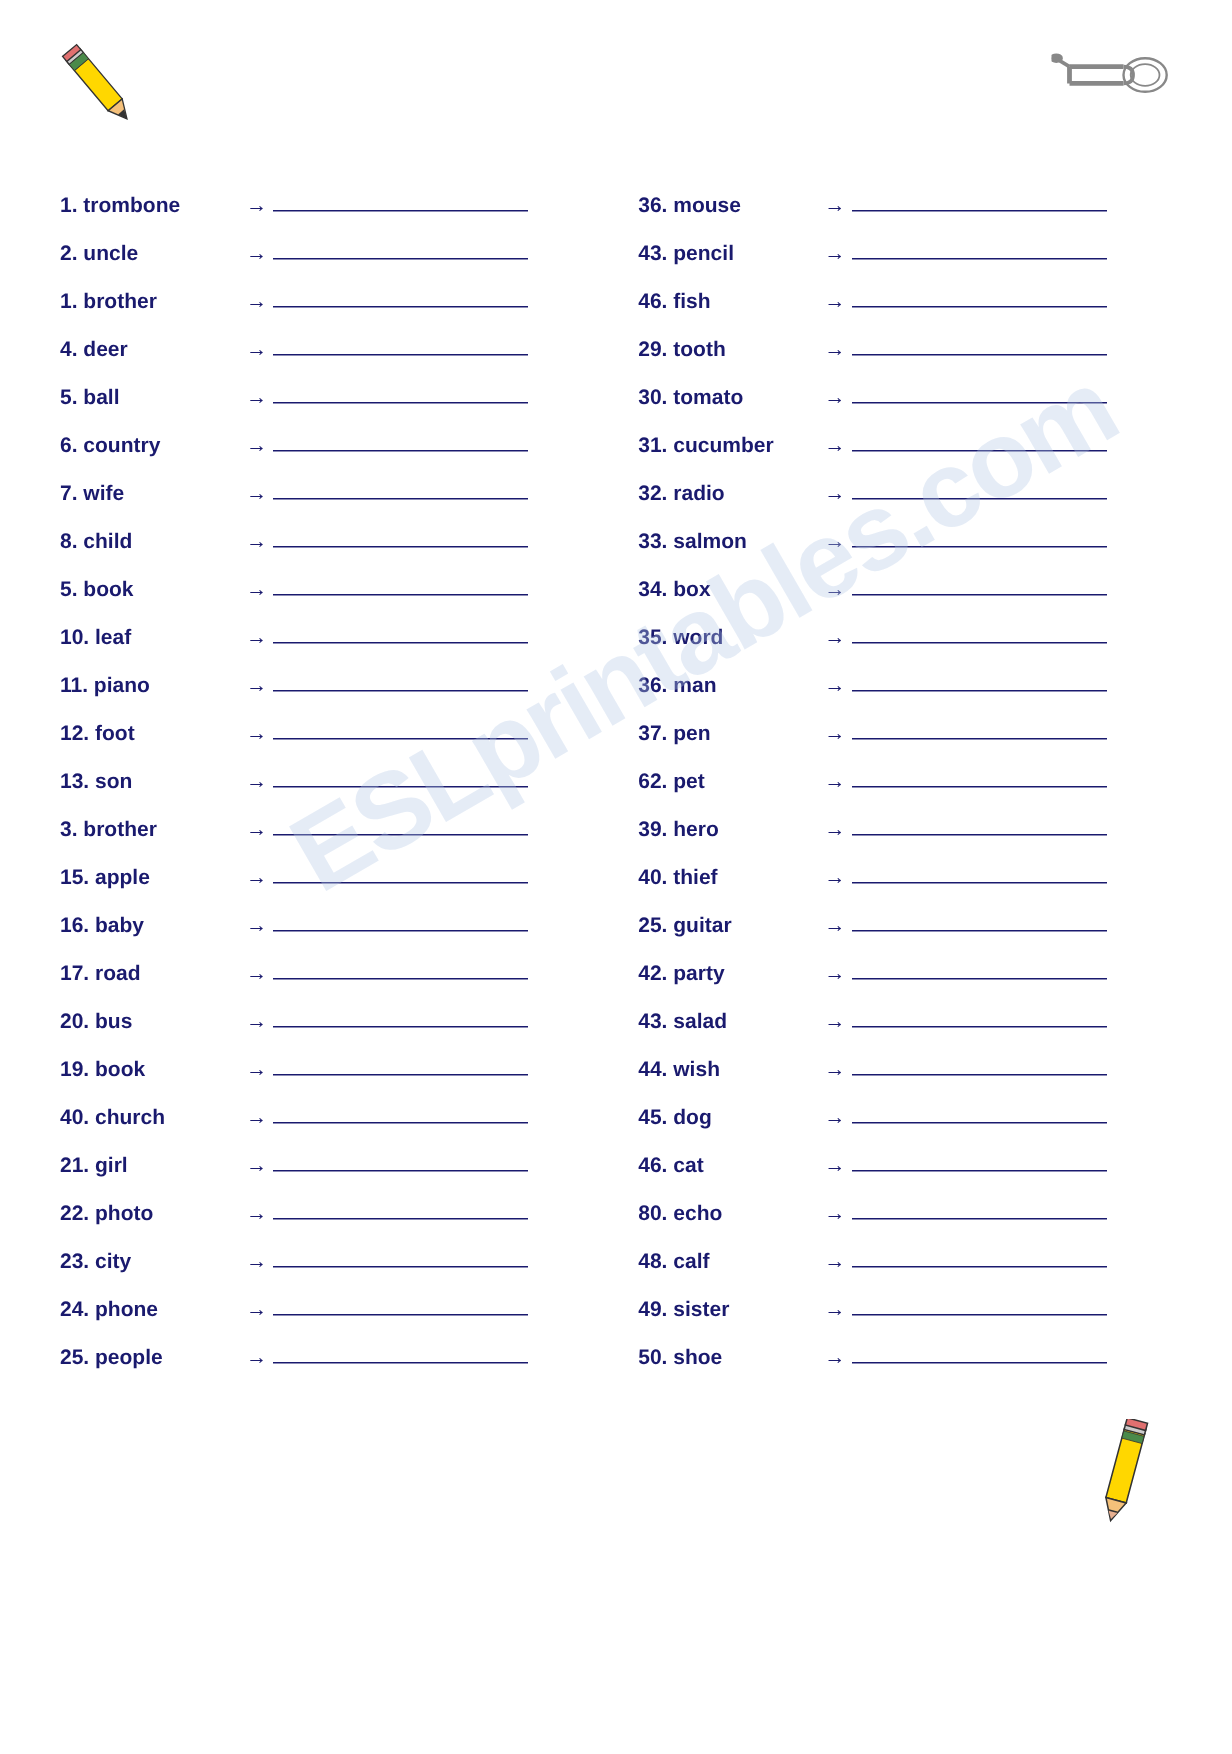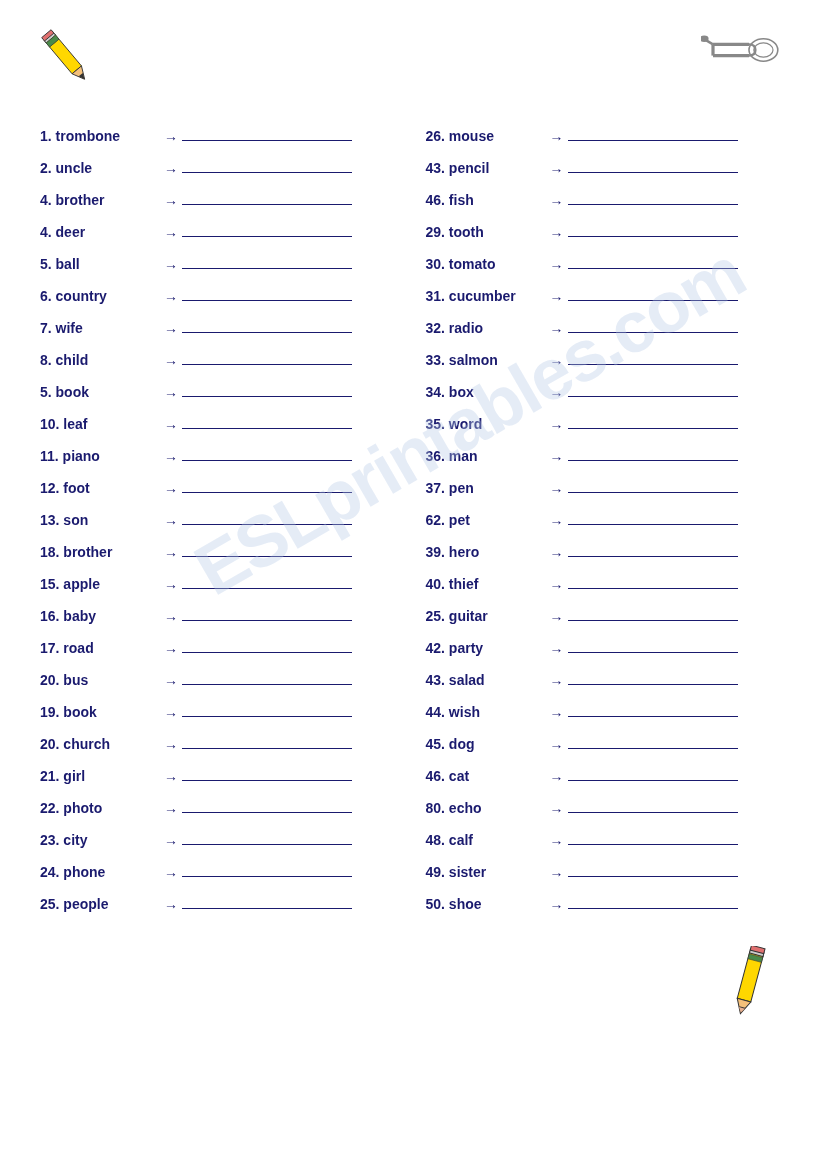--- a/index.html
+++ b/index.html
@@ -142,21 +142,21 @@
         <span class="item-label">1. trombone </span>
         <span class="arrow">→</span>
         <span class="underline"></span>
       </div>
       <div class="item">
         <span class="item-label">2. uncle </span>
         <span class="arrow">→</span>
         <span class="underline"></span>
       </div>
       <div class="item">
-        <span class="item-label">4. brother </span>
+        <span class="item-label">1. brother </span>
         <span class="arrow">→</span>
         <span class="underline"></span>
       </div>
       <div class="item">
         <span class="item-label">4. deer </span>
         <span class="arrow">→</span>
         <span class="underline"></span>
       </div>
       <div class="item">
         <span class="item-label">5. ball </span>
@@ -197,21 +197,21 @@
         <span class="item-label">12. foot </span>
         <span class="arrow">→</span>
         <span class="underline"></span>
       </div>
       <div class="item">
         <span class="item-label">13. son </span>
         <span class="arrow">→</span>
         <span class="underline"></span>
       </div>
       <div class="item">
-        <span class="item-label">18. brother </span>
+        <span class="item-label">3. brother </span>
         <span class="arrow">→</span>
         <span class="underline"></span>
       </div>
       <div class="item">
         <span class="item-label">15. apple </span>
         <span class="arrow">→</span>
         <span class="underline"></span>
       </div>
       <div class="item">
         <span class="item-label">16. baby </span>
@@ -227,21 +227,21 @@
         <span class="item-label">20. bus </span>
         <span class="arrow">→</span>
         <span class="underline"></span>
       </div>
       <div class="item">
         <span class="item-label">19. book </span>
         <span class="arrow">→</span>
         <span class="underline"></span>
       </div>
       <div class="item">
-        <span class="item-label">20. church </span>
+        <span class="item-label">40. church </span>
         <span class="arrow">→</span>
         <span class="underline"></span>
       </div>
       <div class="item">
         <span class="item-label">21. girl </span>
         <span class="arrow">→</span>
         <span class="underline"></span>
       </div>
       <div class="item">
         <span class="item-label">22. photo </span>
@@ -260,21 +260,21 @@
       </div>
       <div class="item">
         <span class="item-label">25. people </span>
         <span class="arrow">→</span>
         <span class="underline"></span>
       </div>
     </div>
   <div style="width:30px;"></div>
   <div class="col" id="right-col">
       <div class="item">
-        <span class="item-label">26. mouse </span>
+        <span class="item-label">36. mouse </span>
         <span class="arrow">→</span>
         <span class="underline"></span>
       </div>
       <div class="item">
         <span class="item-label">43. pencil </span>
         <span class="arrow">→</span>
         <span class="underline"></span>
       </div>
       <div class="item">
         <span class="item-label">46. fish </span>

